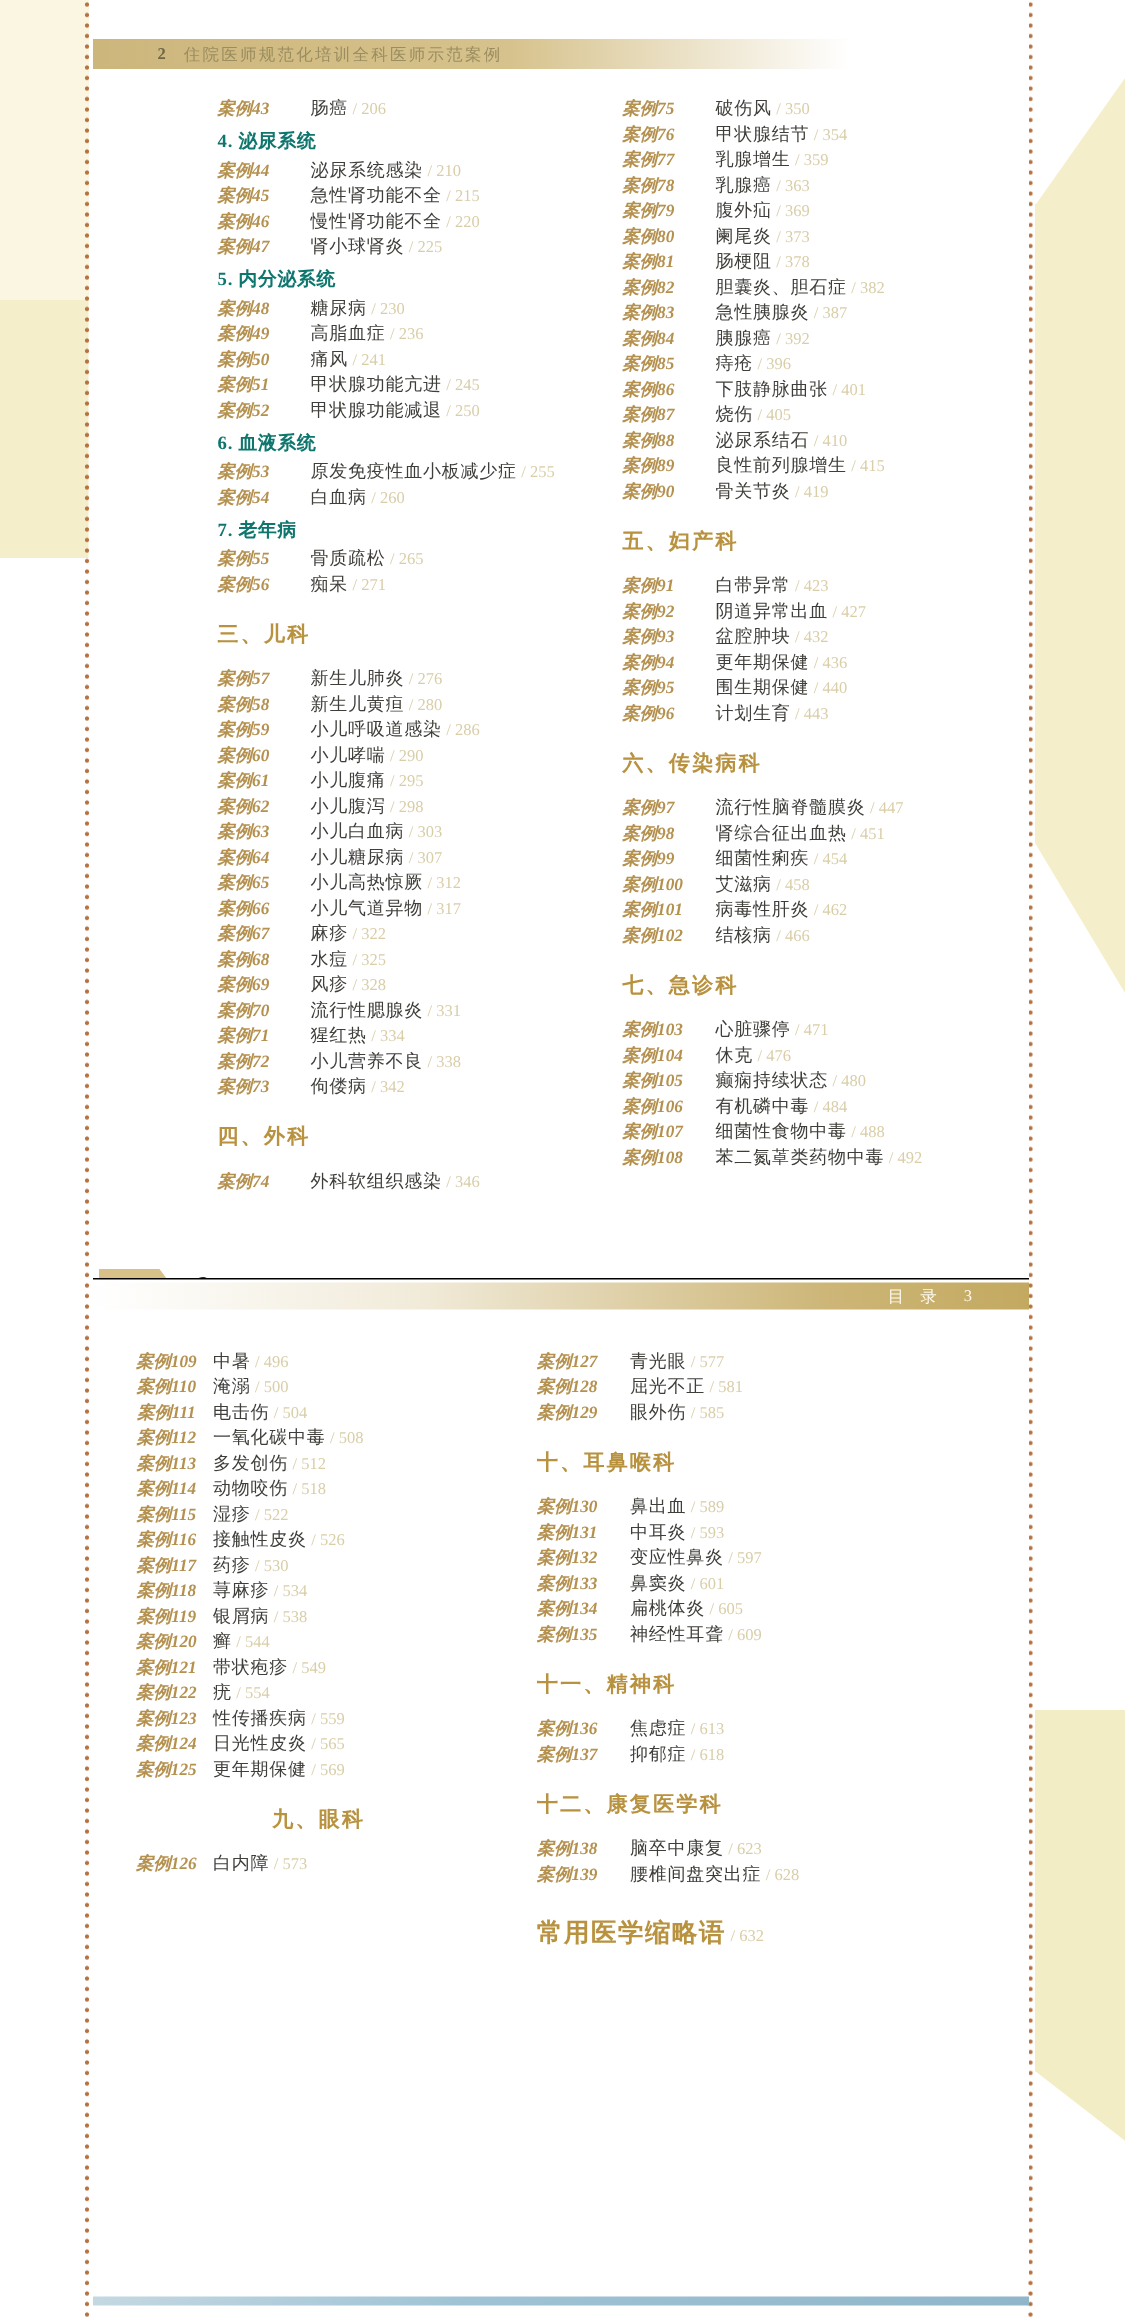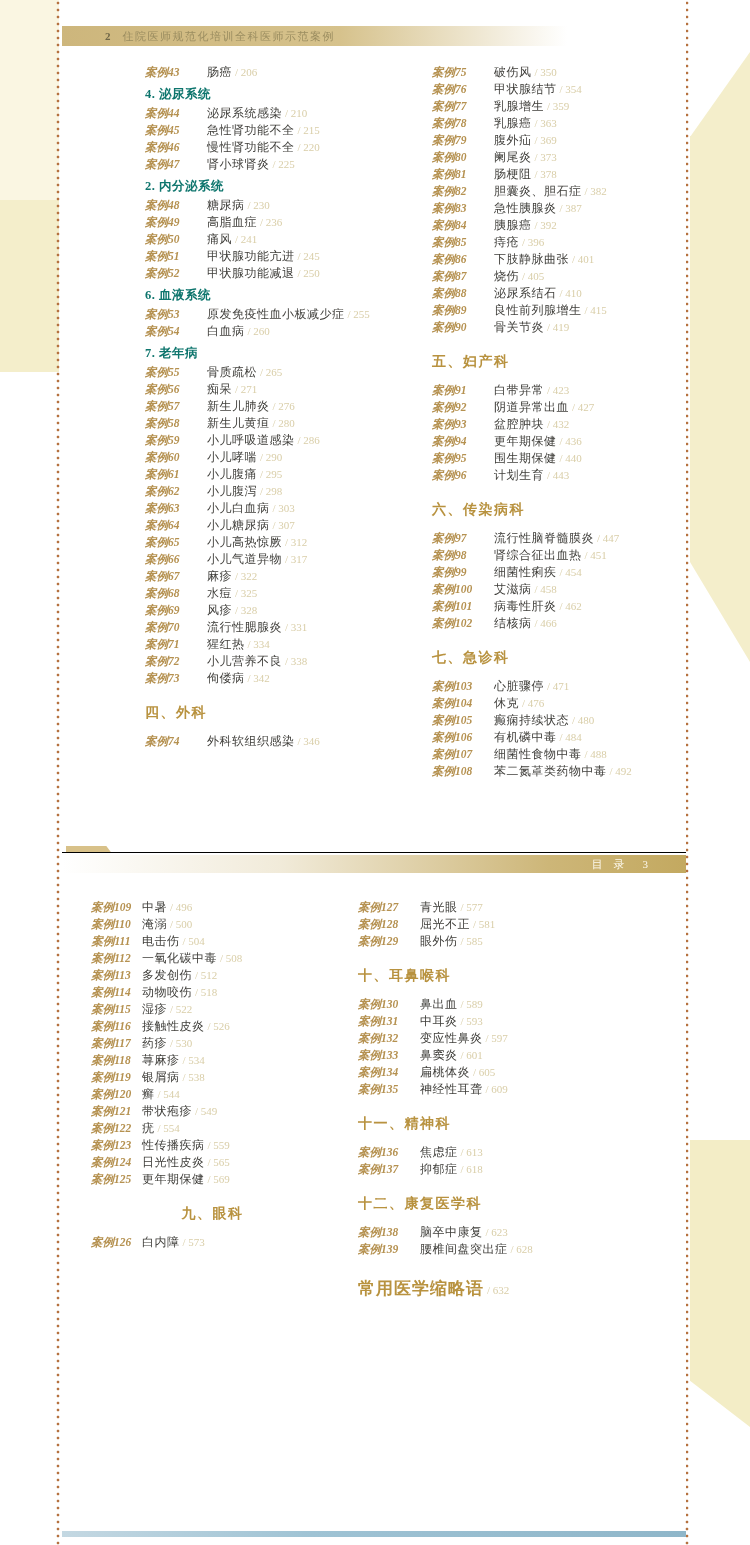--- a/index.html
+++ b/index.html
@@ -39,21 +39,21 @@
     background:linear-gradient(to right,rgba(205,182,120,0) 0%,rgba(205,182,120,.28) 35%,#cdb678 78%,#c3a960 100%);
     display:flex;align-items:center;justify-content:flex-end;font-size:11px;color:#fdf9ee;}
   .band2 .btitle{letter-spacing:4px;}
   .band2 .bnum{margin:0 38px 0 14px;}
   
   .ftab{position:absolute;left:4px;bottom:3px;width:56px;height:21px;background:#d8c189;
     clip-path:polygon(0 0,72% 0,100% 100%,0 100%);}
   .fnum{position:absolute;left:70px;bottom:4px;font-size:15px;font-weight:bold;color:#1f1d18;}
   
   .col{position:absolute;width:265px;top:64px;}
-  .p1L{left:83px;} .p1R{left:370px;}
+  .p1L{left:83px;} .p1R{left:353px;}
   .page2 .col{top:46px;}
   .p2L{left:18px;text-align:center;} .p2R{left:296px;}
   .row{display:flex;align-items:baseline;height:17px;line-height:17px;font-size:12px;white-space:nowrap;}
   .cl{flex:0 0 62px;font-style:italic;font-weight:bold;font-size:11.5px;color:#b59150;}
   .ct{color:#3f3e3a;letter-spacing:.5px;}
   .cp{color:#d9cea8;margin-left:3px;font-size:11px;}
   .sub{margin:5px 0 3px 0;font-size:12.5px;line-height:16px;font-weight:bold;color:#0f766e;letter-spacing:.5px;}
   .sec{margin:17px 0 11px 0;font-size:14px;line-height:18px;font-weight:bold;color:#b8923f;letter-spacing:1.5px;}
   .misc-row{margin-top:22px;}
   .cm{font-weight:bold;font-size:17px;color:#b8923f;letter-spacing:1px;}
@@ -103,21 +103,21 @@
         <div class="row">
           <span class="cl">案例46</span>
           <span class="ct">慢性肾功能不全</span>
           <span class="cp">/ 220</span>
         </div>
         <div class="row">
           <span class="cl">案例47</span>
           <span class="ct">肾小球肾炎</span>
           <span class="cp">/ 225</span>
         </div>
-        <div class="sub">2. 内分泌系统</div>
+        <div class="sub">5. 内分泌系统</div>
         <div class="row">
           <span class="cl">案例48</span>
           <span class="ct">糖尿病</span>
           <span class="cp">/ 230</span>
         </div>
         <div class="row">
           <span class="cl">案例49</span>
           <span class="ct">高脂血症</span>
           <span class="cp">/ 236</span>
         </div>
@@ -151,20 +151,21 @@
         <div class="row">
           <span class="cl">案例55</span>
           <span class="ct">骨质疏松</span>
           <span class="cp">/ 265</span>
         </div>
         <div class="row">
           <span class="cl">案例56</span>
           <span class="ct">痴呆</span>
           <span class="cp">/ 271</span>
         </div>
+        <div class="sec">三、儿科</div>
         <div class="row">
           <span class="cl">案例57</span>
           <span class="ct">新生儿肺炎</span>
           <span class="cp">/ 276</span>
         </div>
         <div class="row">
           <span class="cl">案例58</span>
           <span class="ct">新生儿黄疸</span>
           <span class="cp">/ 280</span>
         </div>

